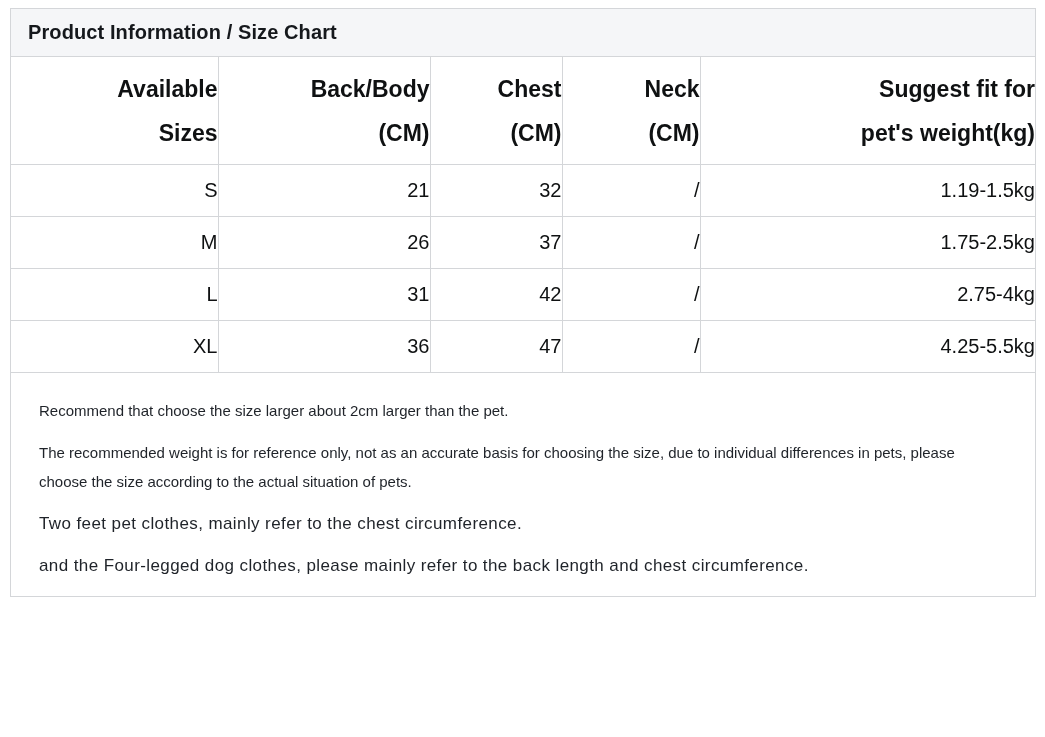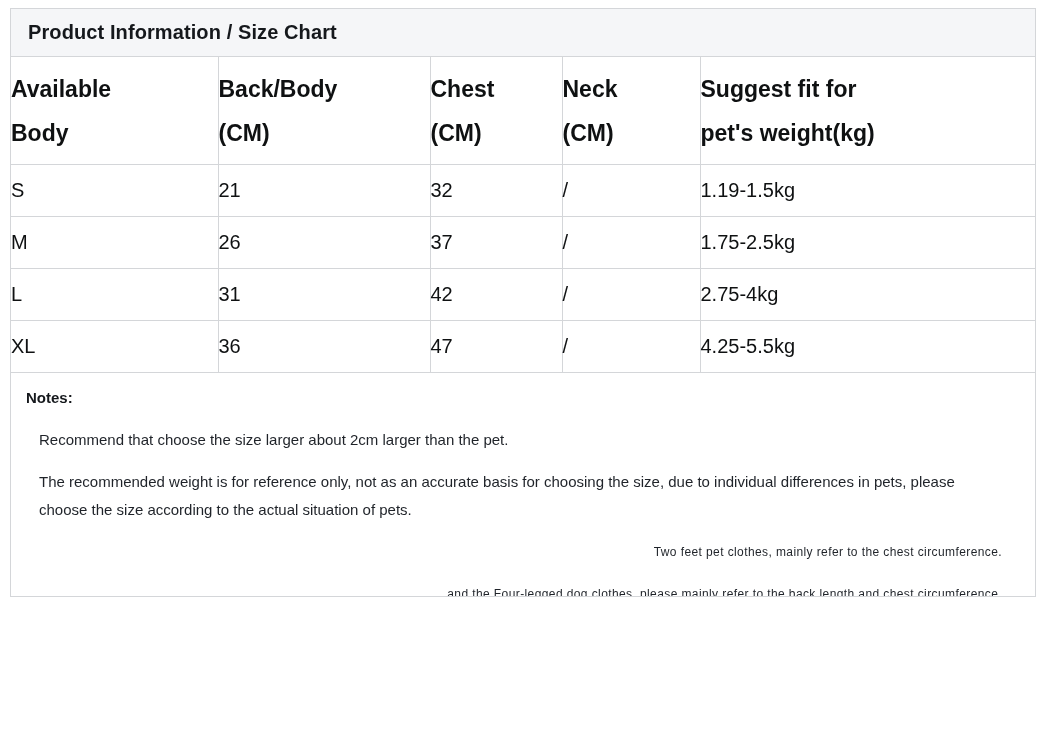--- a/index.html
+++ b/index.html
@@ -41,21 +41,21 @@
     table-layout: fixed;
   }
   table.size-table col.c1 { width: 207px; }
   table.size-table col.c2 { width: 212px; }
   table.size-table col.c3 { width: 132px; }
   table.size-table col.c4 { width: 138px; }
   table.size-table th,
   table.size-table td {
     border-right: 1px solid #d4d6d9;
     border-bottom: 1px solid #d4d6d9;
-    text-align: left;
+    text-align: right;
     vertical-align: middle;
     color: #0f1112;
     padding: 0;
   }
   table.size-table th:last-child,
   table.size-table td:last-child { border-right: none; }
   table.size-table thead th {
     height: 107px;
     font-size: 23px;
     font-weight: bold;
@@ -71,24 +71,23 @@
     color: #1f2329;
     font-size: 15px;
     line-height: 28.8px;
   }
   .notes .notes-heading {
     font-weight: bold;
     color: #15181c;
   }
   .notes p { margin: 13px; }
   .notes p.large {
-    font-size: 12px;
+    font-size: 17px;
     letter-spacing: 0.4px;
     line-height: 29px;
-    text-align: right;
   }
 </style>
 </head>
 <body>
 
 <div class="sheet">
 
   <div class="title-bar">
     <span>Product Information / Size Chart</span>
   </div>
@@ -98,21 +97,21 @@
       <col class="c1">
         <col class="c2">
         <col class="c3">
         <col class="c4">
         <col class="c5">
     </colgroup>
     <thead>
       <tr>
         <th>
           <div>Available</div>
-          <div>Body</div>
+          <div>Sizes</div>
         </th>
         <th>
           <div>Back/Body</div>
           <div>(CM)</div>
         </th>
         <th>
           <div>Chest</div>
           <div>(CM)</div>
         </th>
         <th>
@@ -151,20 +150,19 @@
         <td>XL</td>
         <td>36</td>
         <td>47</td>
         <td>/</td>
         <td>4.25-5.5kg</td>
       </tr>
     </tbody>
   </table>
 
   <div class="notes">
-    <div class="notes-heading">Notes:</div>
     <p>Recommend that choose the size larger about 2cm larger than the pet.</p>
     <p>The recommended weight is for reference only, not as an accurate basis for choosing the size, due to individual differences in pets, please choose the size according to the actual situation of pets.</p>
     <p class="large">Two feet pet clothes, mainly refer to the chest circumference.</p>
     <p class="large">and the Four-legged dog clothes, please mainly refer to the back length and chest circumference.</p>
   </div>
 
 </div>
 
 </body></html>

